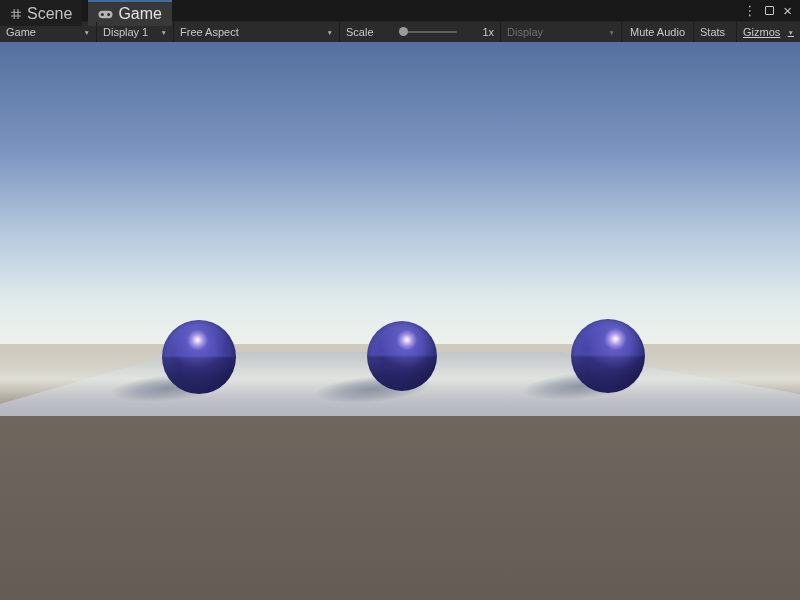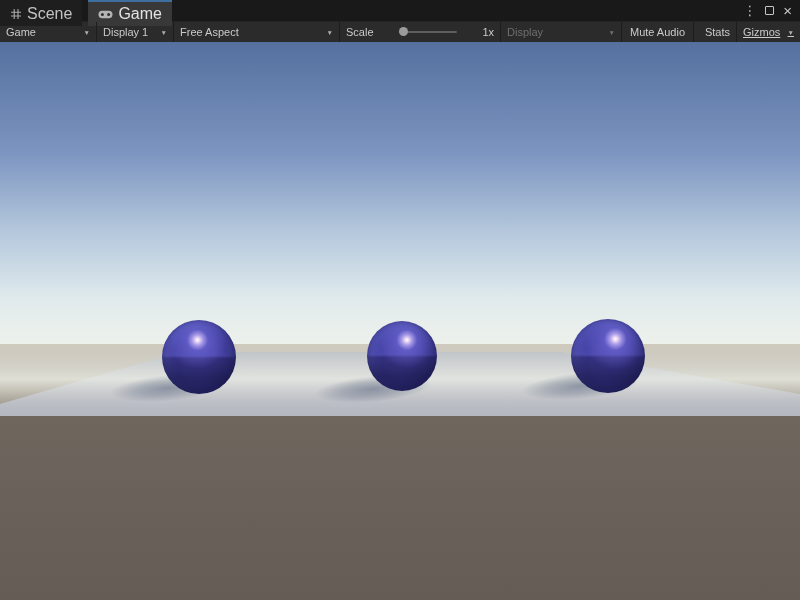--- a/index.html
+++ b/index.html
@@ -26,21 +26,21 @@
   .tb .arrow { font-size:6.5px; color:#aeaeae; margin-left:auto; padding-left:6px; }
   .sep { width:1px; background:#1d1d1d; height:100%; }
   .tb-game { width:96px; } .tb-display { width:76px; } .tb-aspect { width:165px; }
   .tb-scale { width:160px; gap:25px; }
   .slider-track { position:relative; width:66px; height:2px; background:#5e5e5e; border-radius:1px; }
   .slider-knob { position:absolute; top:-4px; width:9px; height:9px; border-radius:50%;
                  background:#9b9b9b; }
   .tb-play { width:120px; color:#6f6f6f; }
   .tb-play .arrow { color:#6f6f6f; }
   .tb-mute { width:71px; justify-content:center; }
-  .tb-stats { width:42px; justify-content:flex-end; }
+  .tb-stats { width:42px; justify-content:flex-start; }
   .tb-gizmos { flex:1;text-decoration:underline; }
 
   
   .viewport { position:relative; width:800px; height:558px; overflow:hidden; }
   .layer { position:absolute; left:0; width:800px; }
   .sky { top:0; height:310px;
          background:linear-gradient(180deg,#55709e 0%,#7b94c0 35%,#b6c9dd 62%,
                     #dde8ec 82%,#ebf0ea 100%); }
   .ground-far { top:302px; height:72px;
          background:linear-gradient(180deg,#b2a493 0%,#8e8274 35%,#80756 8 65%,#7a6f62 100%);

